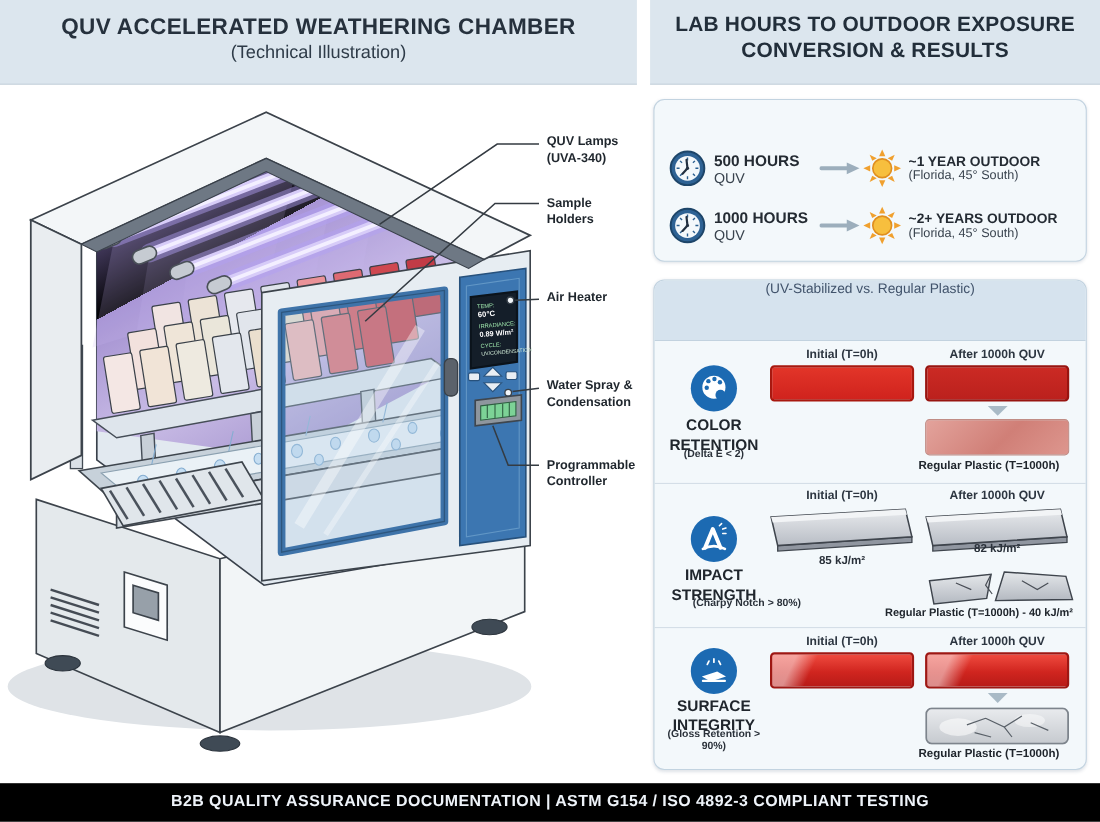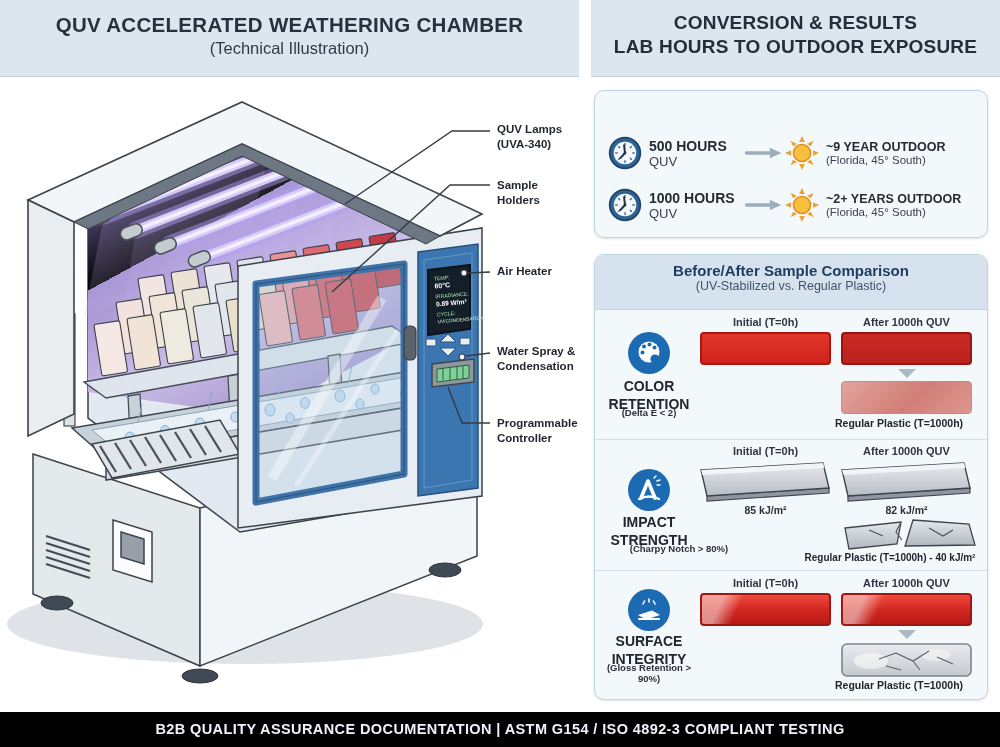--- a/index.html
+++ b/index.html
@@ -61,22 +61,22 @@
 </style>
 </head>
 <body>
 
 <div class="band band-left">
   <div class="h-left-title">QUV ACCELERATED WEATHERING CHAMBER</div>
   <div class="h-left-sub">(Technical Illustration)</div>
 </div>
 <div class="band band-right">
   <div class="h-right-title">
+    <div>LAB HOURS TO OUTDOOR EXPOSURE</div>
     <div>CONVERSION &amp; RESULTS</div>
-    <div>LAB HOURS TO OUTDOOR EXPOSURE</div>
   </div>
 </div>
 
 <svg class="abs" style="left:0;top:76px;" width="585" height="636" viewBox="0 0 585 636">
   <defs>
     <linearGradient id="intG" x1="0" y1="0" x2="0.7" y2="1">
       <stop offset="0" stop-color="#8a77bf"></stop>
         <stop offset="0.35" stop-color="#a violet"></stop>
       <stop offset="0.35" stop-color="#a28fd0"></stop>
         <stop offset="0.65" stop-color="#c9bce6"></stop>
@@ -404,21 +404,21 @@
         <polygon points="8.5,17 8.5,23 2,20"></polygon>
           <polygon points="31.5,17 31.5,23 38,20"></polygon>
         <polygon points="10.5,12.8 14.8,10.5 8,7"></polygon>
           <polygon points="25.2,10.5 29.5,12.8 32,7"></polygon>
         <polygon points="10.5,27.2 14.8,29.5 8,33"></polygon>
           <polygon points="25.2,29.5 29.5,27.2 32,33"></polygon>
       </g>
       <circle cx="20" cy="20" r="9" fill="#f7bf3e" stroke="#e08f1f" stroke-width="1.6"></circle>
     </svg>
     <div class="res" style="margin-left:5px;">
-      <div class="b">~9 YEAR OUTDOOR</div>
+      <div class="b">~1 YEAR OUTDOOR</div>
       <div class="r">(Florida, 45° South)</div>
     </div>
   </div>
 
   <div class="conv-row" style="top:92px;">
     <svg width="36" height="36" viewBox="0 0 40 40">
       <circle cx="20" cy="20" r="17" fill="#2e6294" stroke="#1d4569" stroke-width="2"></circle>
       <circle cx="20" cy="20" r="12.5" fill="#f4f8fb"></circle>
       <g stroke="#2c5f8f" stroke-width="1.4">
         <line x1="20" y1="9" x2="20" y2="12"></line>
@@ -459,21 +459,20 @@
     </svg>
     <div class="res" style="margin-left:5px;">
       <div class="b">~2+ YEARS OUTDOOR</div>
       <div class="r">(Florida, 45° South)</div>
     </div>
   </div>
 </div>
 
 <div class="card comp-card">
   <div class="card-head">
-    <div class="t">Before/After Sample Comparison</div>
     <div class="s">(UV-Stabilized vs. Regular Plastic)</div>
   </div>
 
   <div class="crow">
     <svg class="abs" style="left:32px;top:21px;" width="44" height="44" viewBox="0 0 44 44">
       <circle cx="22" cy="22" r="21" fill="#1c6ab2"></circle>
       <circle cx="22" cy="21" r="10.5" fill="#ffffff"></circle>
       <circle cx="28" cy="28" r="4.6" fill="#1c6ab2"></circle>
       <circle cx="17" cy="15.5" r="2" fill="#1c6ab2"></circle>
         <circle cx="22.5" cy="13.5" r="2" fill="#1c6ab2"></circle>
@@ -522,21 +521,21 @@
           <linearGradient id="barG2" x1="0" y1="0" x2="0" y2="1">
         <stop offset="0" stop-color="#e8eaed"></stop>
             <stop offset="1" stop-color="#b8bdc5"></stop>
           </linearGradient>
         </defs>
       <polygon points="12,36 134,28 134,33 12,41" fill="#9096a0" stroke="#3f454d" stroke-width="1.2"></polygon>
       <polygon points="6,10 128,3 134,28 12,36" fill="url(#barG2)" stroke="#3f454d" stroke-width="1.4"></polygon>
       <polygon points="6,10 128,3 129.5,8 7.5,15" fill="#f2f4f6"></polygon>
     </svg>
     <div class="val" style="left:105px;top:64px;">85 kJ/m²</div>
-    <div class="val" style="left:246px;top:64px;text-align:center;">82 kJ/m²</div>
+    <div class="val" style="left:246px;top:53px;text-align:center;">82 kJ/m²</div>
     <svg class="abs" style="left:244px;top:76px;" width="142" height="38" viewBox="0 0 142 38">
       <defs>
           <linearGradient id="barG3" x1="0" y1="0" x2="0" y2="1">
         <stop offset="0" stop-color="#e4e7ea"></stop>
             <stop offset="1" stop-color="#b4b9c1"></stop>
           </linearGradient>
         </defs>
       <polygon points="6,12 62,6 58,28 10,33" fill="url(#barG3)" stroke="#3f454d" stroke-width="1.3"></polygon>
       <polygon points="74,4 130,8 136,29 66,30" fill="url(#barG3)" stroke="#3f454d" stroke-width="1.3"></polygon>
       <path d="M62,6 L57,16 L63,24 M30,14 L44,20 M90,12 L104,20 L114,14" fill="none" stroke="#4a4f57" stroke-width="1.1"></path>

